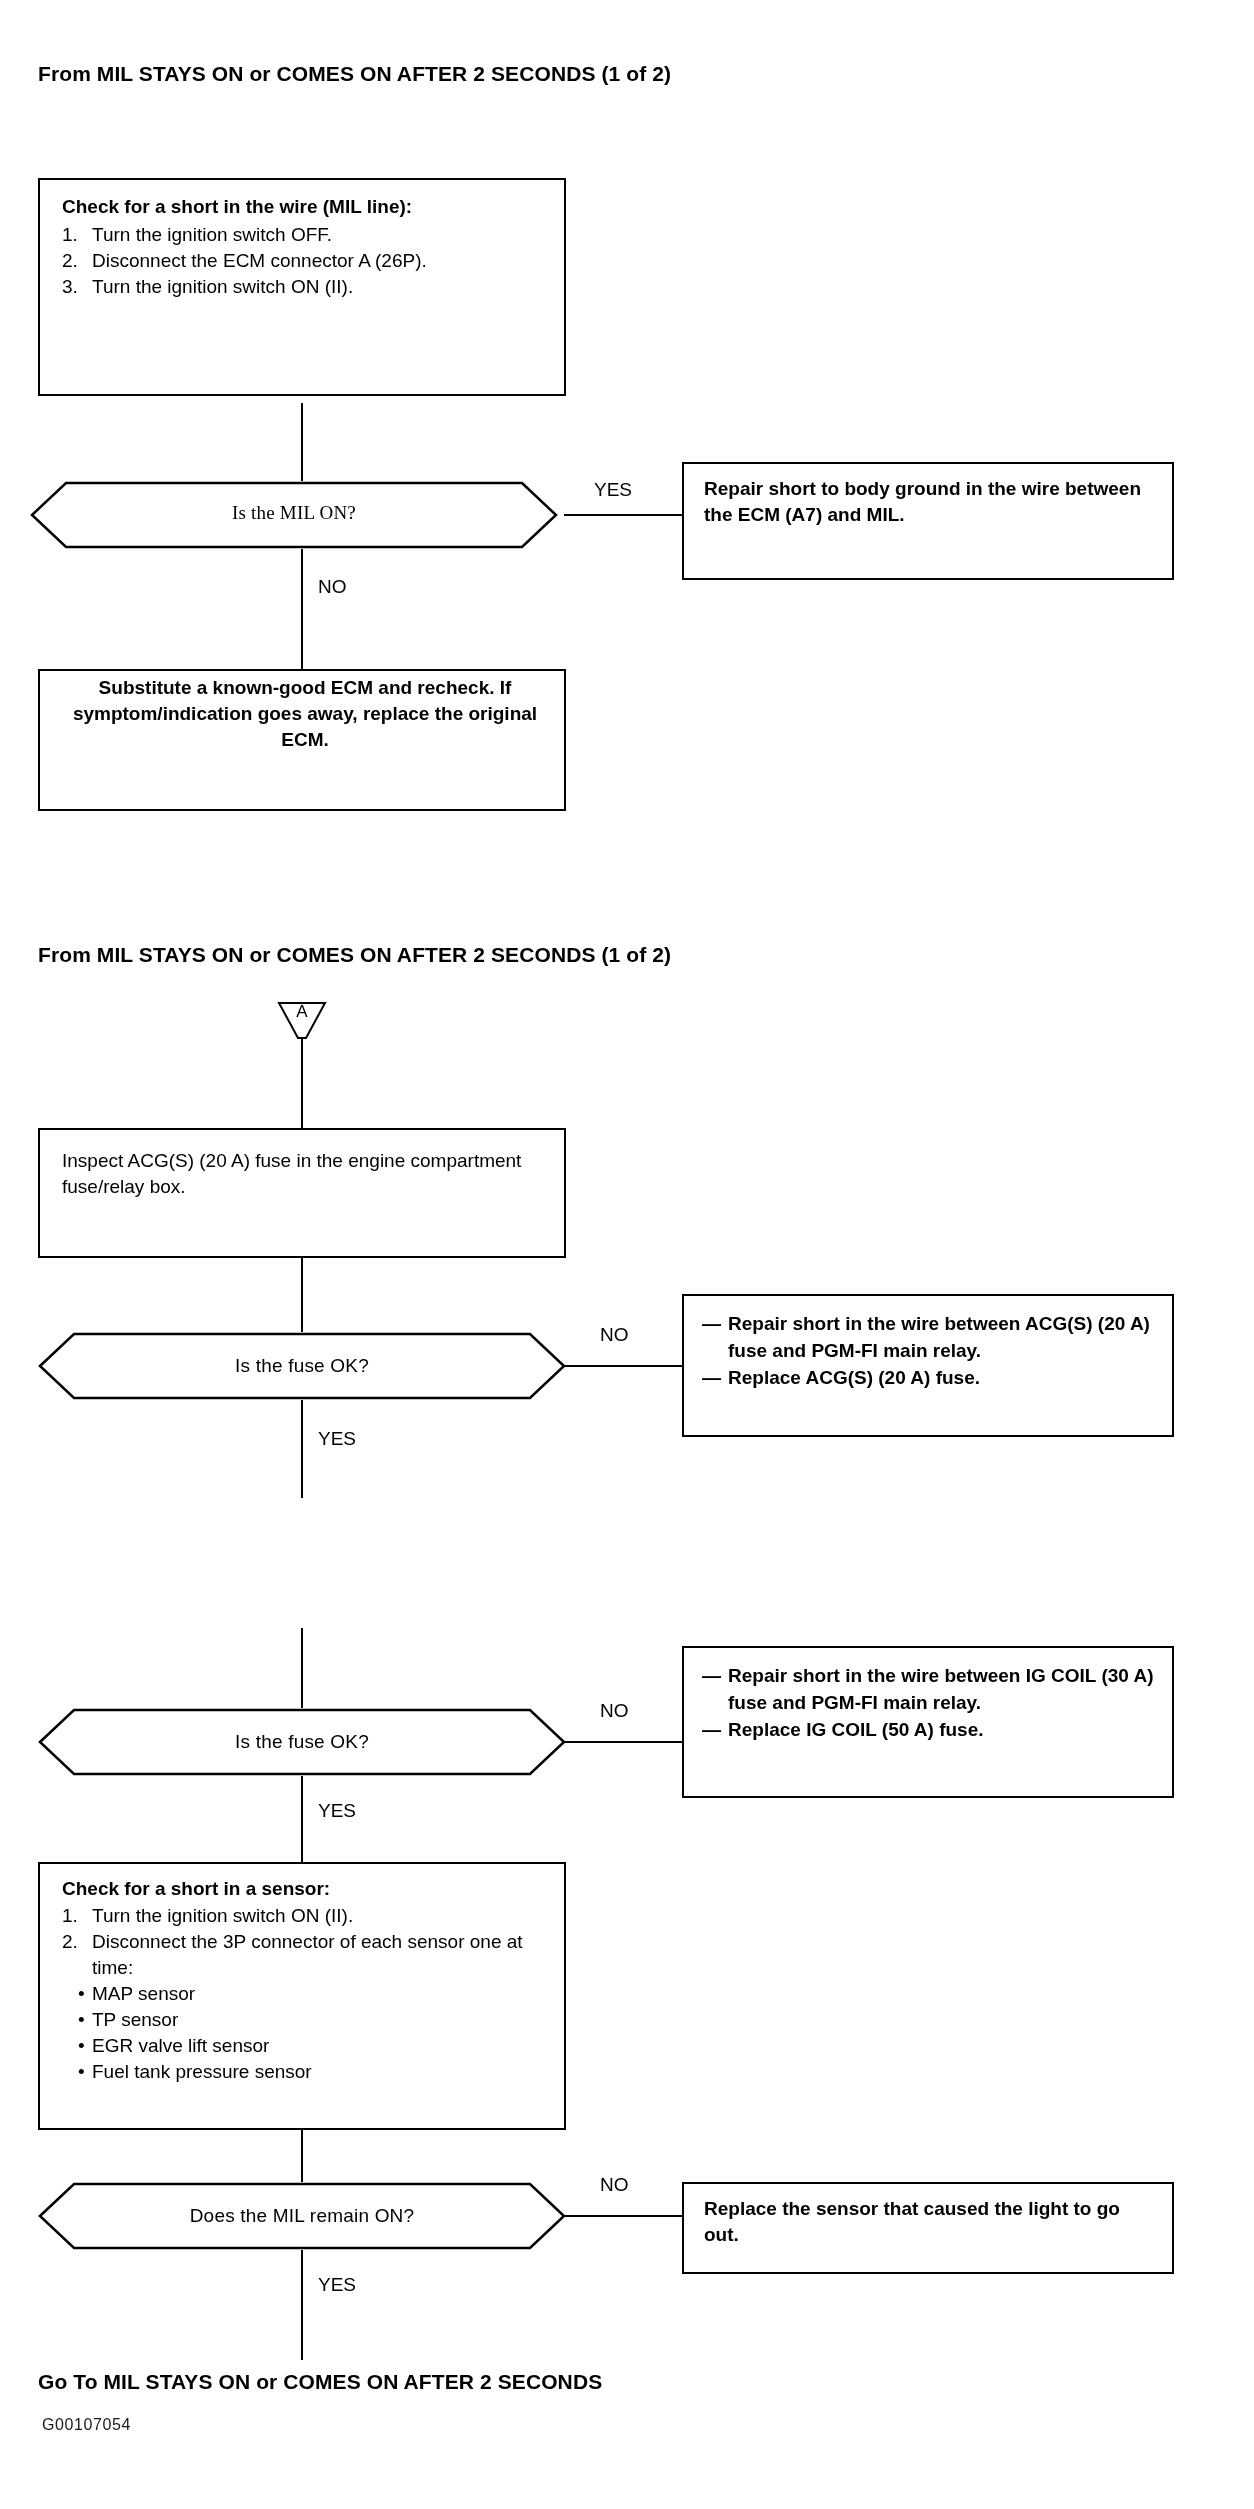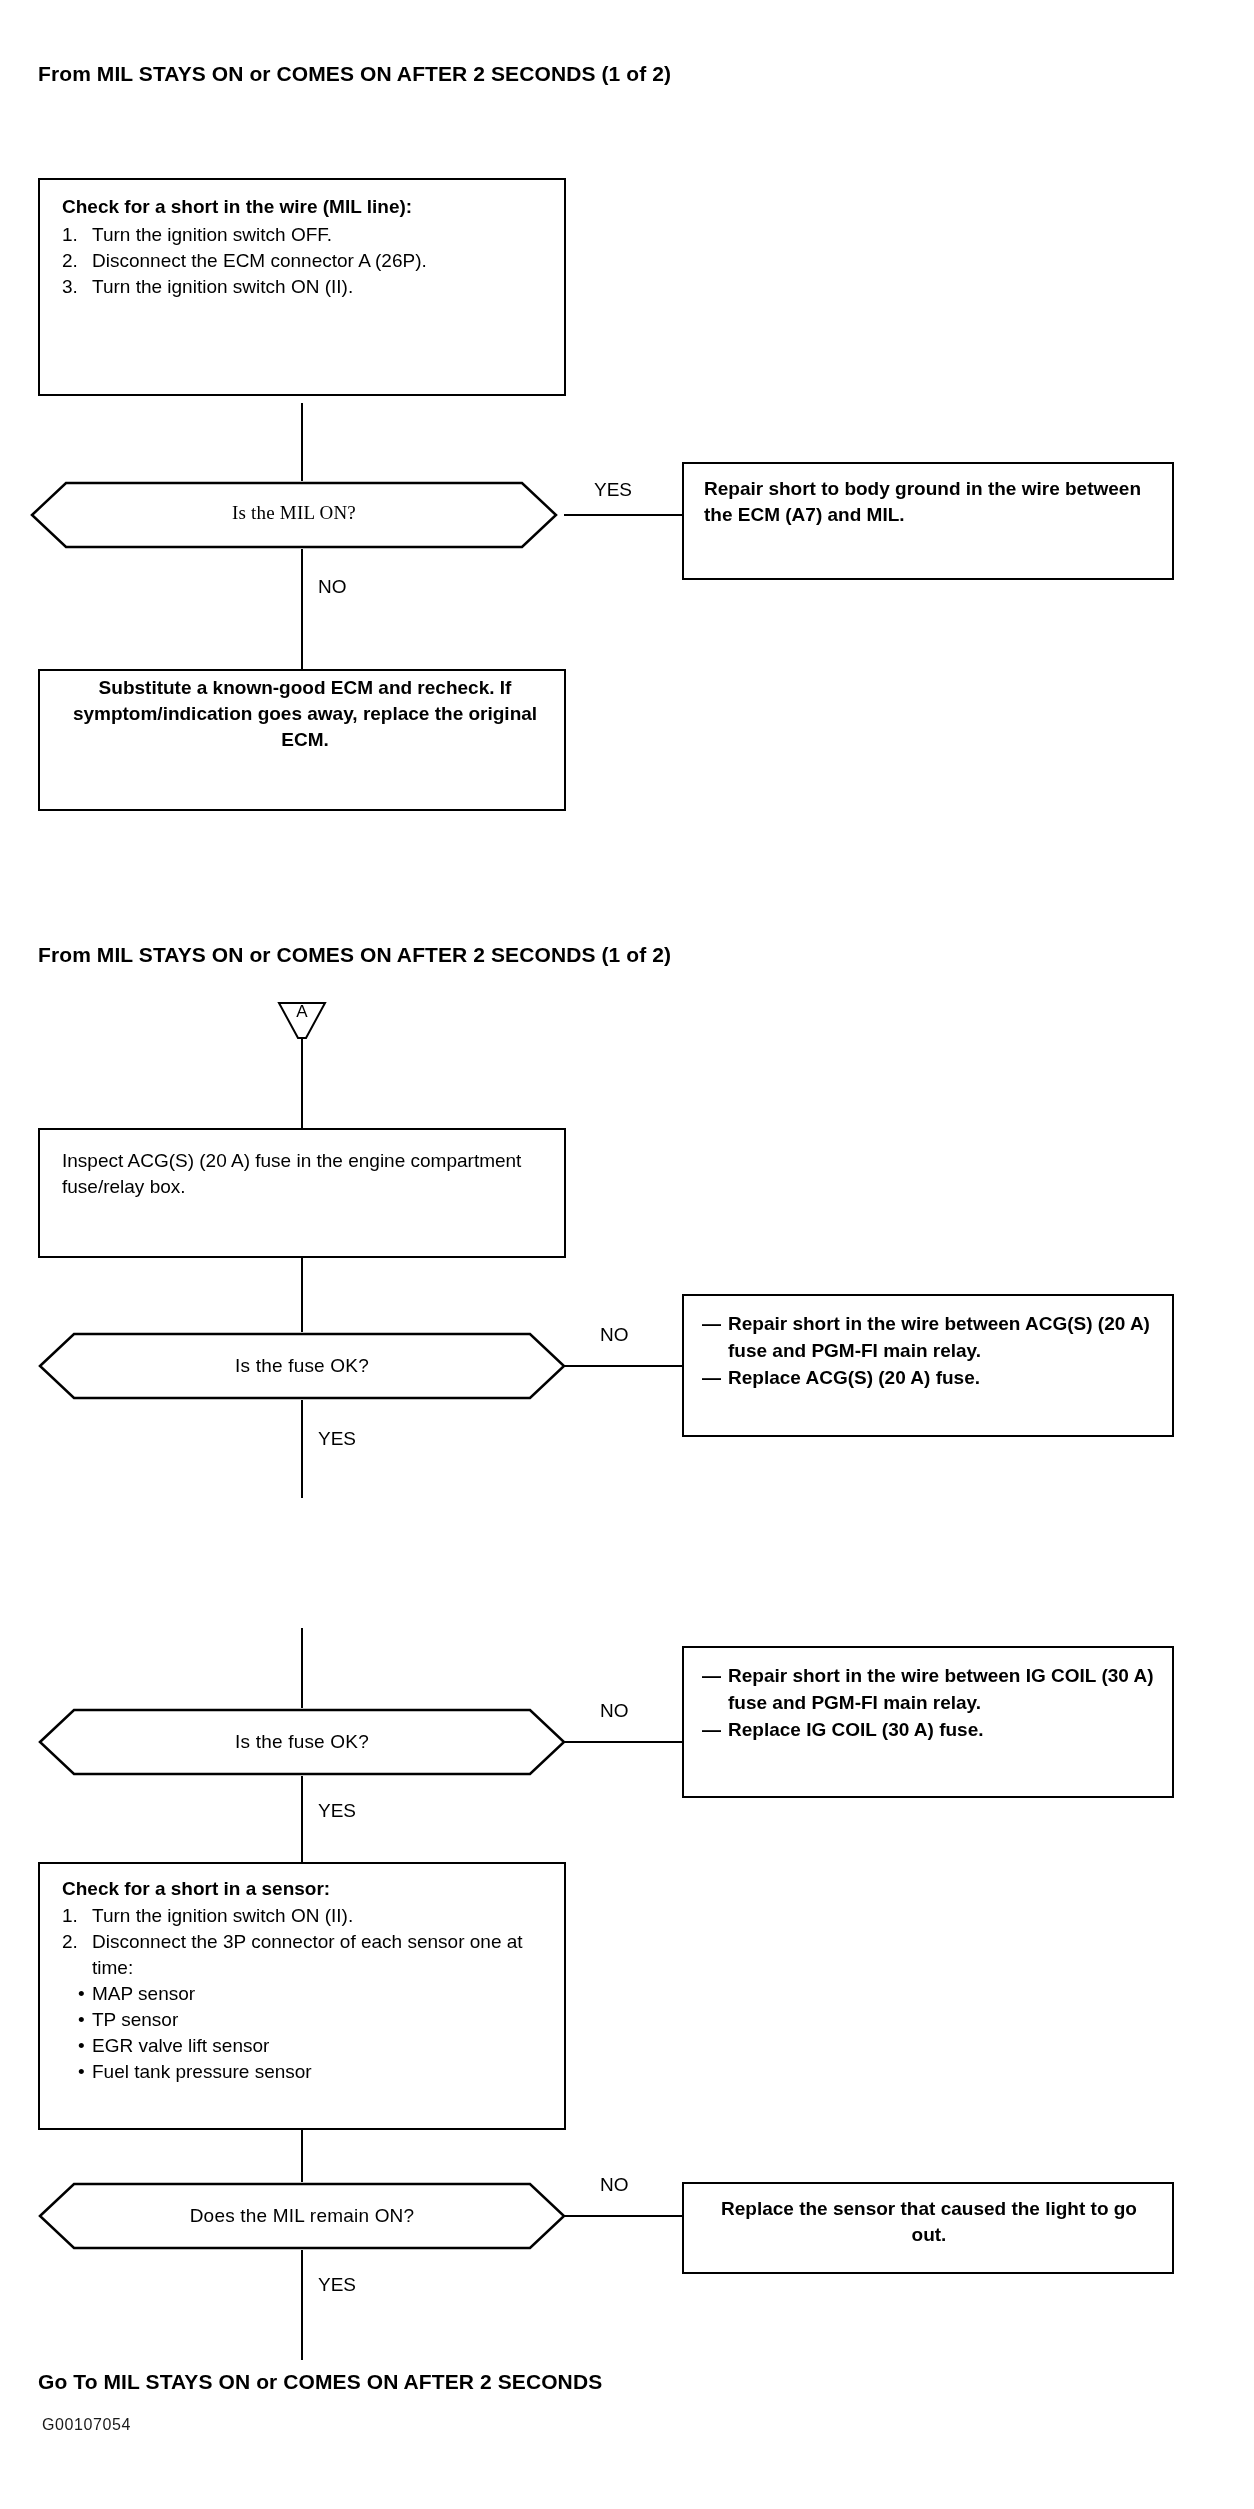--- a/index.html
+++ b/index.html
@@ -261,21 +261,21 @@
 
   <div class="box" style="left:682px; top:1646px; width:492px; height:152px;">
     <div class="inner" style="padding:14px 16px 10px 18px;">
       <ul class="dlist">
         <li class="ditem">
           <span class="dash">—</span>
           <span class="txt">Repair short in the wire between IG COIL (30 A) fuse and PGM-FI main relay.</span>
         </li>
         <li class="ditem">
           <span class="dash">—</span>
-          <span class="txt">Replace IG COIL (30 A) fuse.</span>
+          <span class="txt">Replace IG COIL (50 A) fuse.</span>
         </li>
       </ul>
     </div>
   </div>
 
   <div class="vline" style="left:301px; top:1776px; height:86px;"></div>
   <div class="branch-lbl" style="left:318px; top:1800px;">YES</div>
 
   <div class="box" style="left:38px; top:1862px; width:528px; height:268px;">
     <div class="inner" style="padding:12px 14px 8px 22px;">
@@ -305,21 +305,21 @@
     <svg width="528" height="68" viewBox="0 0 528 68">
       <polygon points="2,34 36,2 492,2 526,34 492,66 36,66" fill="#ffffff" stroke="#000000" stroke-width="2.5"></polygon>
     </svg>
     <div class="label">Does the MIL remain ON?</div>
   </div>
 
   <div class="hline" style="left:564px; top:2215px; width:118px;"></div>
   <div class="branch-lbl" style="left:600px; top:2174px;">NO</div>
 
   <div class="box" style="left:682px; top:2182px; width:492px; height:92px;">
-    <div class="inner" style="padding:12px 18px 10px 20px;text-align:center;">
+    <div class="inner" style="padding:12px 18px 10px 20px;">
       <div class="box-txt bold">Replace the sensor that caused the light to go out.</div>
     </div>
   </div>
 
   <div class="vline" style="left:301px; top:2250px; height:110px;"></div>
   <div class="branch-lbl" style="left:318px; top:2274px;">YES</div>
 
   <div class="hdr" style="left:38px; top:2370px;">Go To MIL STAYS ON or COMES ON  AFTER 2 SECONDS</div>
 
   <div class="refcode" style="left:42px; top:2416px;">G00107054</div>

